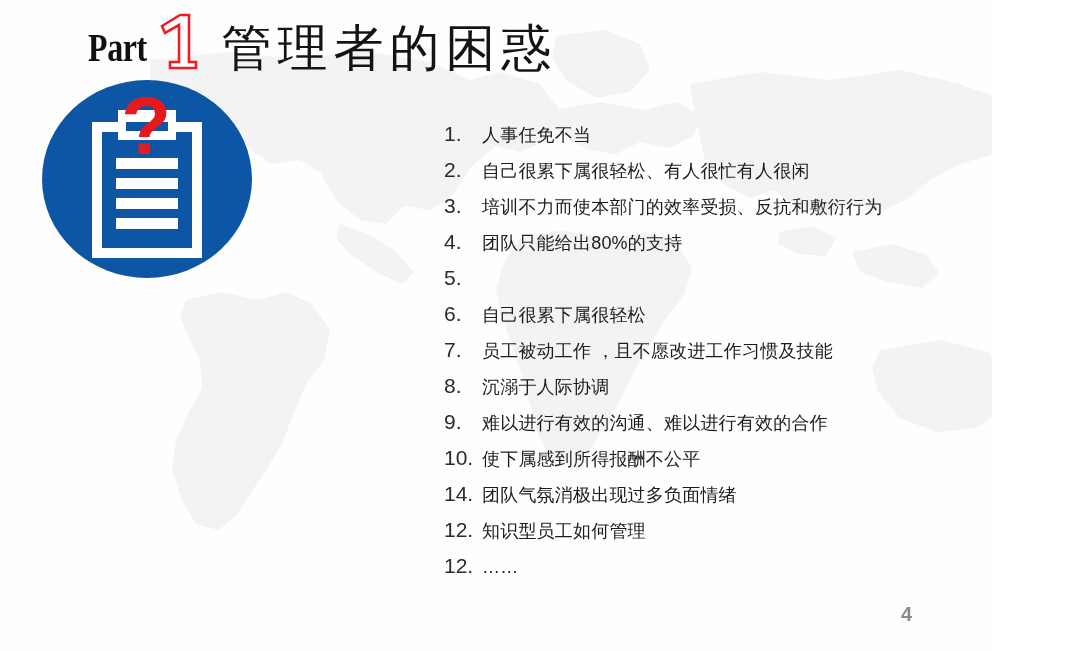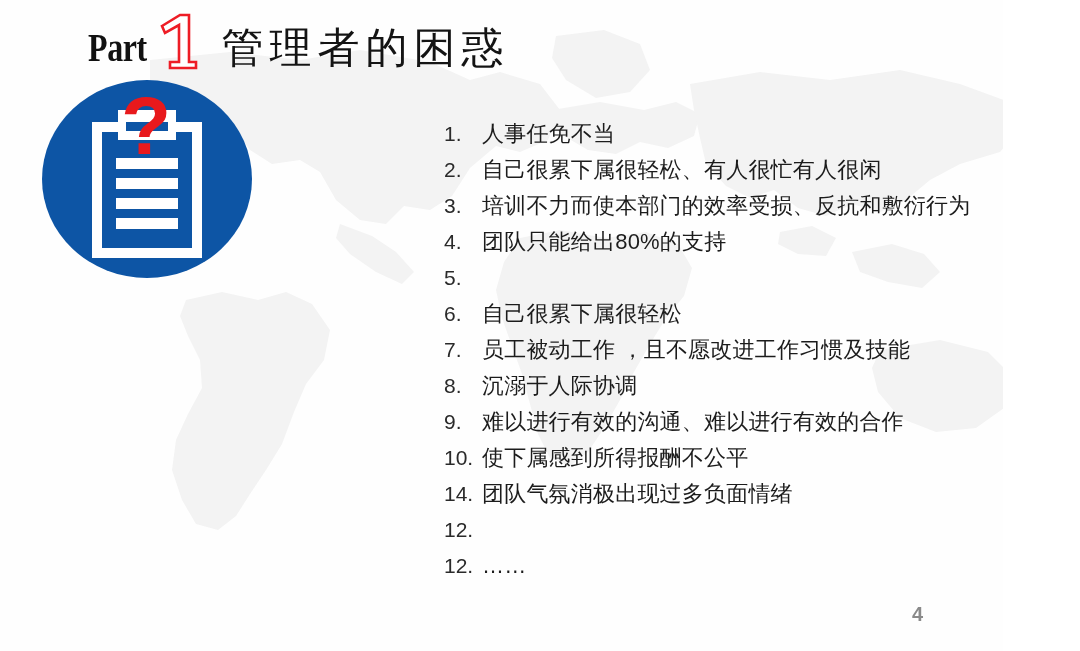--- a/index.html
+++ b/index.html
@@ -8,21 +8,20 @@
     padding: 0;
     background: #ffffff;
   }
   .slide {
     position: relative;
     width: 992px;
     height: 651px;
     background: #fefefe;
     overflow: hidden;
     font-family: "Liberation Sans", "DejaVu Sans", sans-serif;
-    padding-left: 11px;
   }
 
   
   .world-map {
     position: absolute;
     left: 0;
     top: 0;
     width: 1080px;
     height: 651px;
     z-index: 0;
@@ -60,21 +59,21 @@
     position: relative;
     width: 44px;
     height: 58px;
     margin-left: -6px;
     top: -4px;
   }
   .part-number svg { display:block; }
 
   .title-cn {
     font-family: Liberation Serif, serif;
-    font-size: 42px;
+    font-size: 50px;
     line-height: 46px;
     color: #141414;
     letter-spacing: 6px;
     margin-left: 22px;
     position: relative;
     top: -3px;
     white-space: nowrap;
   }
 
   
@@ -108,21 +107,21 @@
   .list-num {
     display: inline-block;
     width: 38px;
     flex: 0 0 38px;
     font-family: "Liberation Sans", "DejaVu Sans", sans-serif;
     font-size: 21px;
     color: #2a2a2a;
   }
   .list-text {
     font-family: "Liberation Sans", "DejaVu Sans", sans-serif;
-    font-size: 22px;
+    font-size: 18px;
     color: #1c1c1c;
     letter-spacing: 0.2px;
   }
 
   
   .page-number {
     position: absolute;
     right: 80px;
     top: 603px;
     z-index: 5;
@@ -259,20 +258,21 @@
       <span class="list-text">使下属感到所得报酬不公平</span>
     </div>
 
     <div class="list-item">
       <span class="list-num">14.</span>
       <span class="list-text">团队气氛消极出现过多负面情绪</span>
     </div>
 
     <div class="list-item">
       <span class="list-num">12.</span>
+      <span class="list-text">知识型员工如何管理</span>
     </div>
 
     <div class="list-item">
       <span class="list-num">12.</span>
       <span class="list-text">……</span>
     </div>
 
   </div>
 
   <div class="page-number">4</div>

